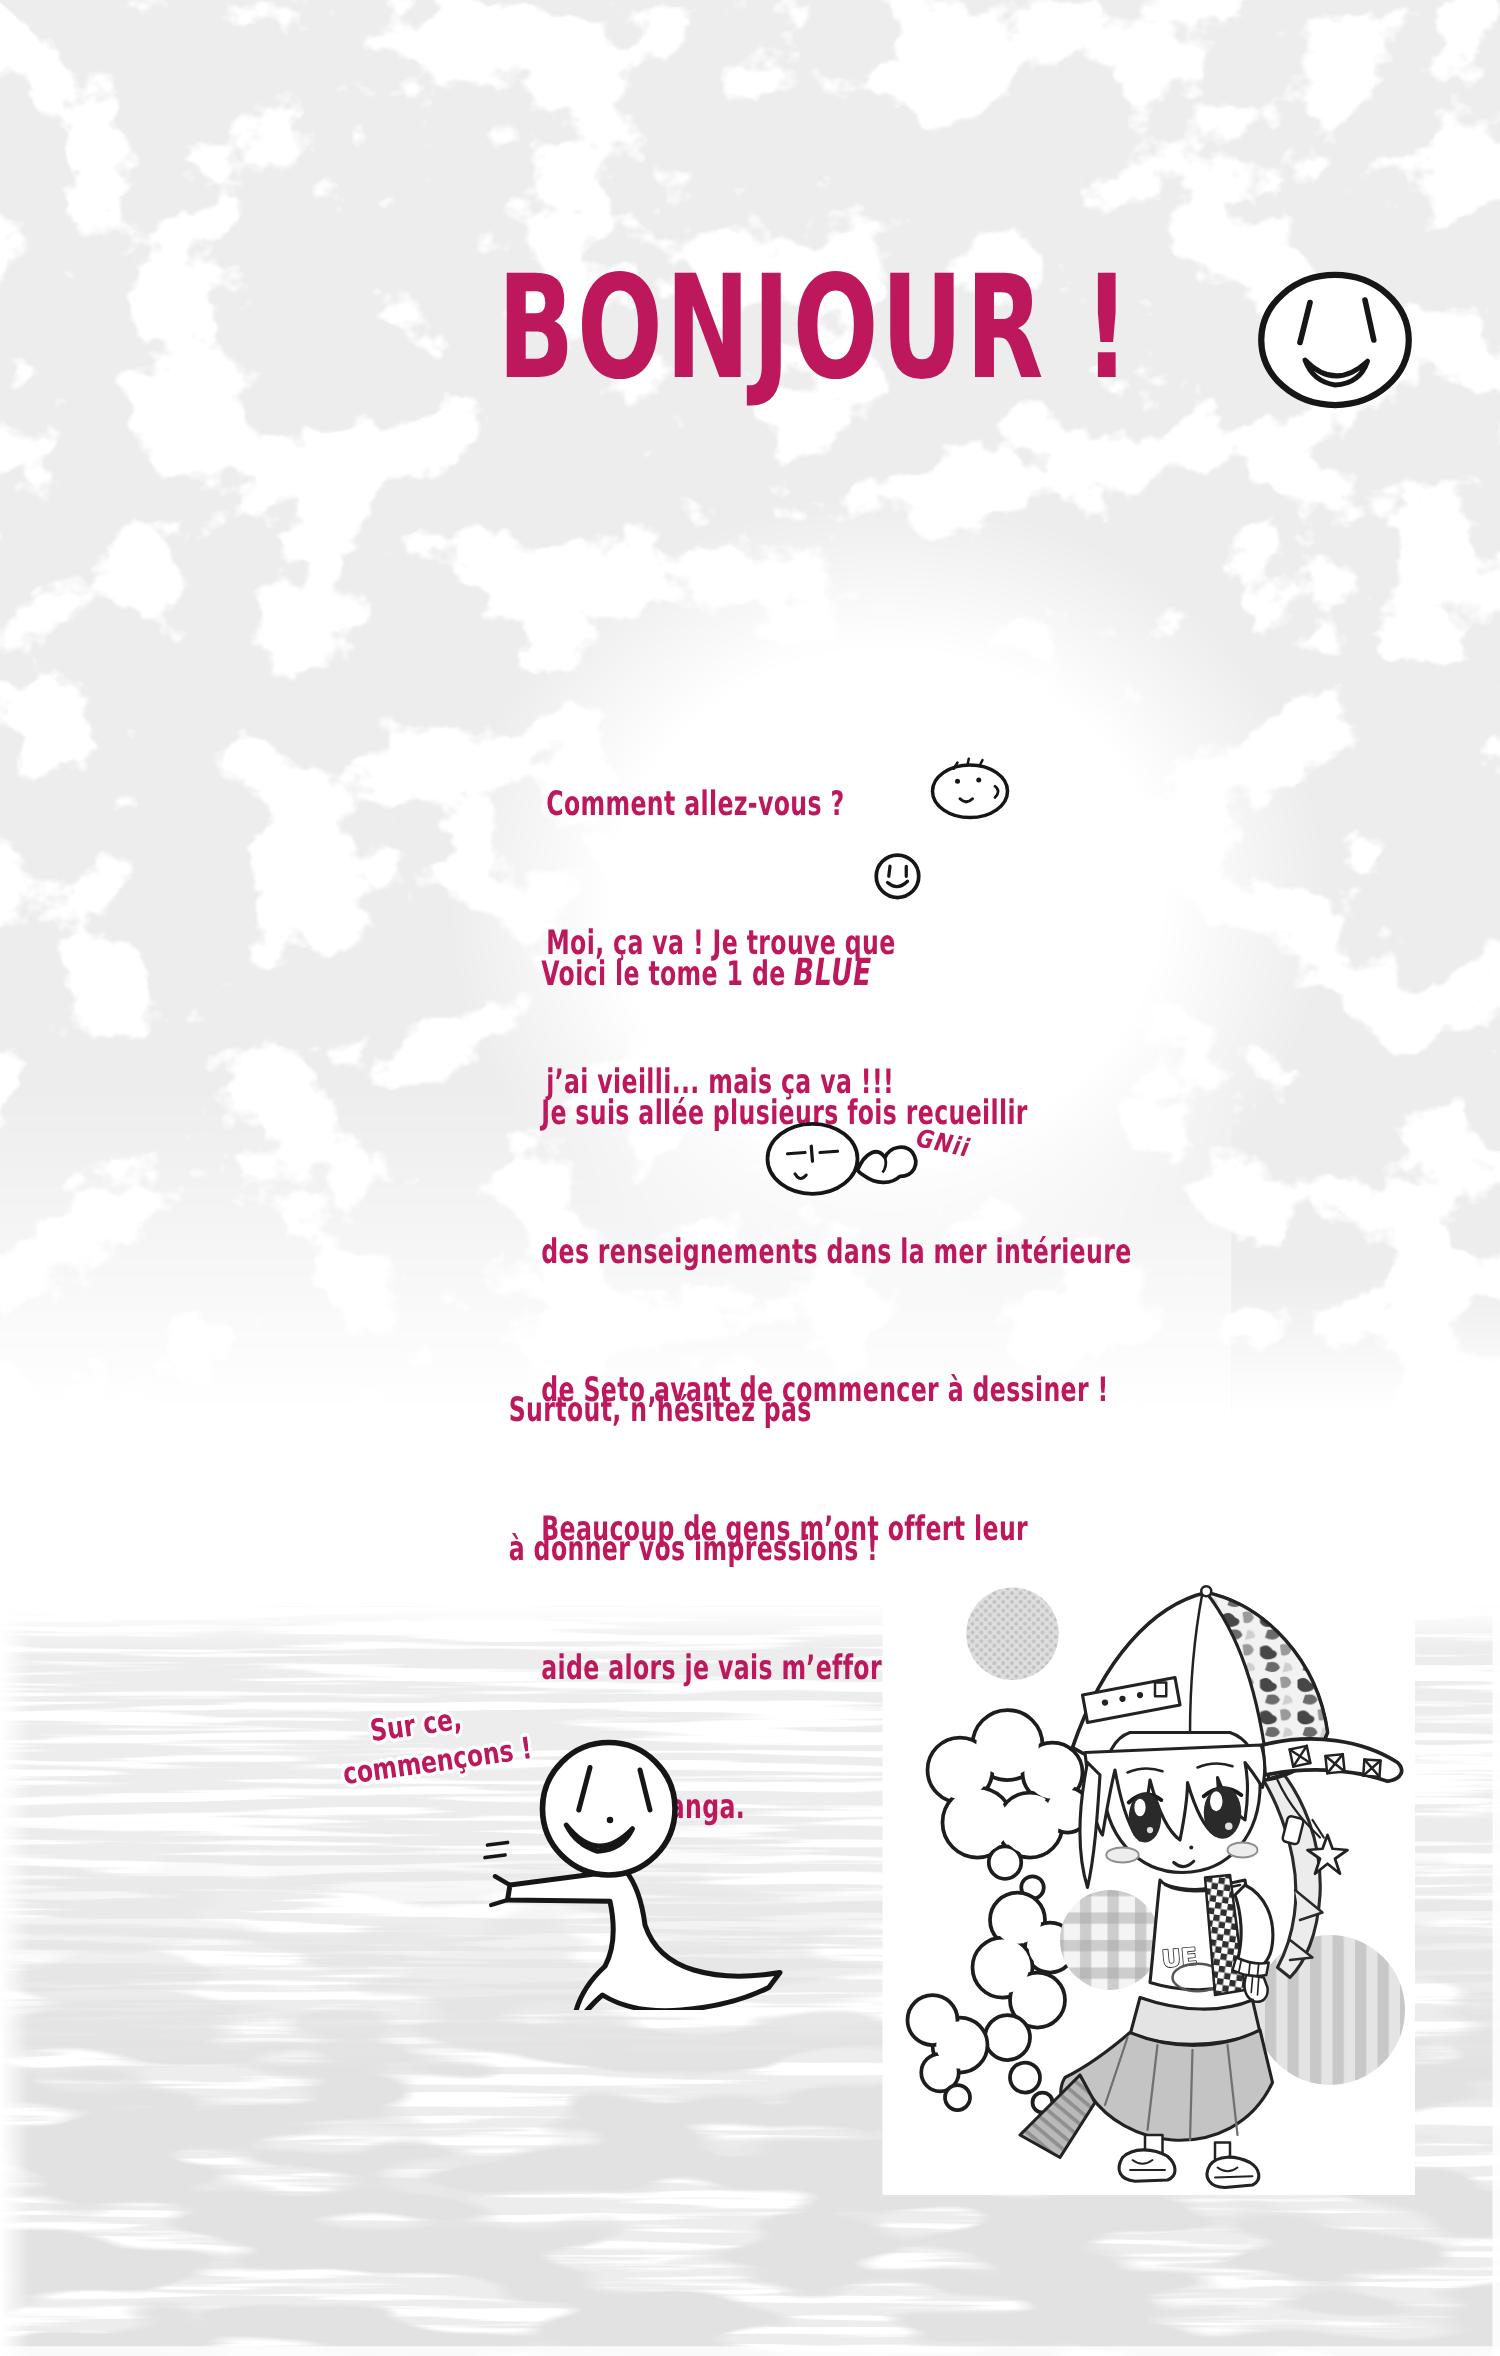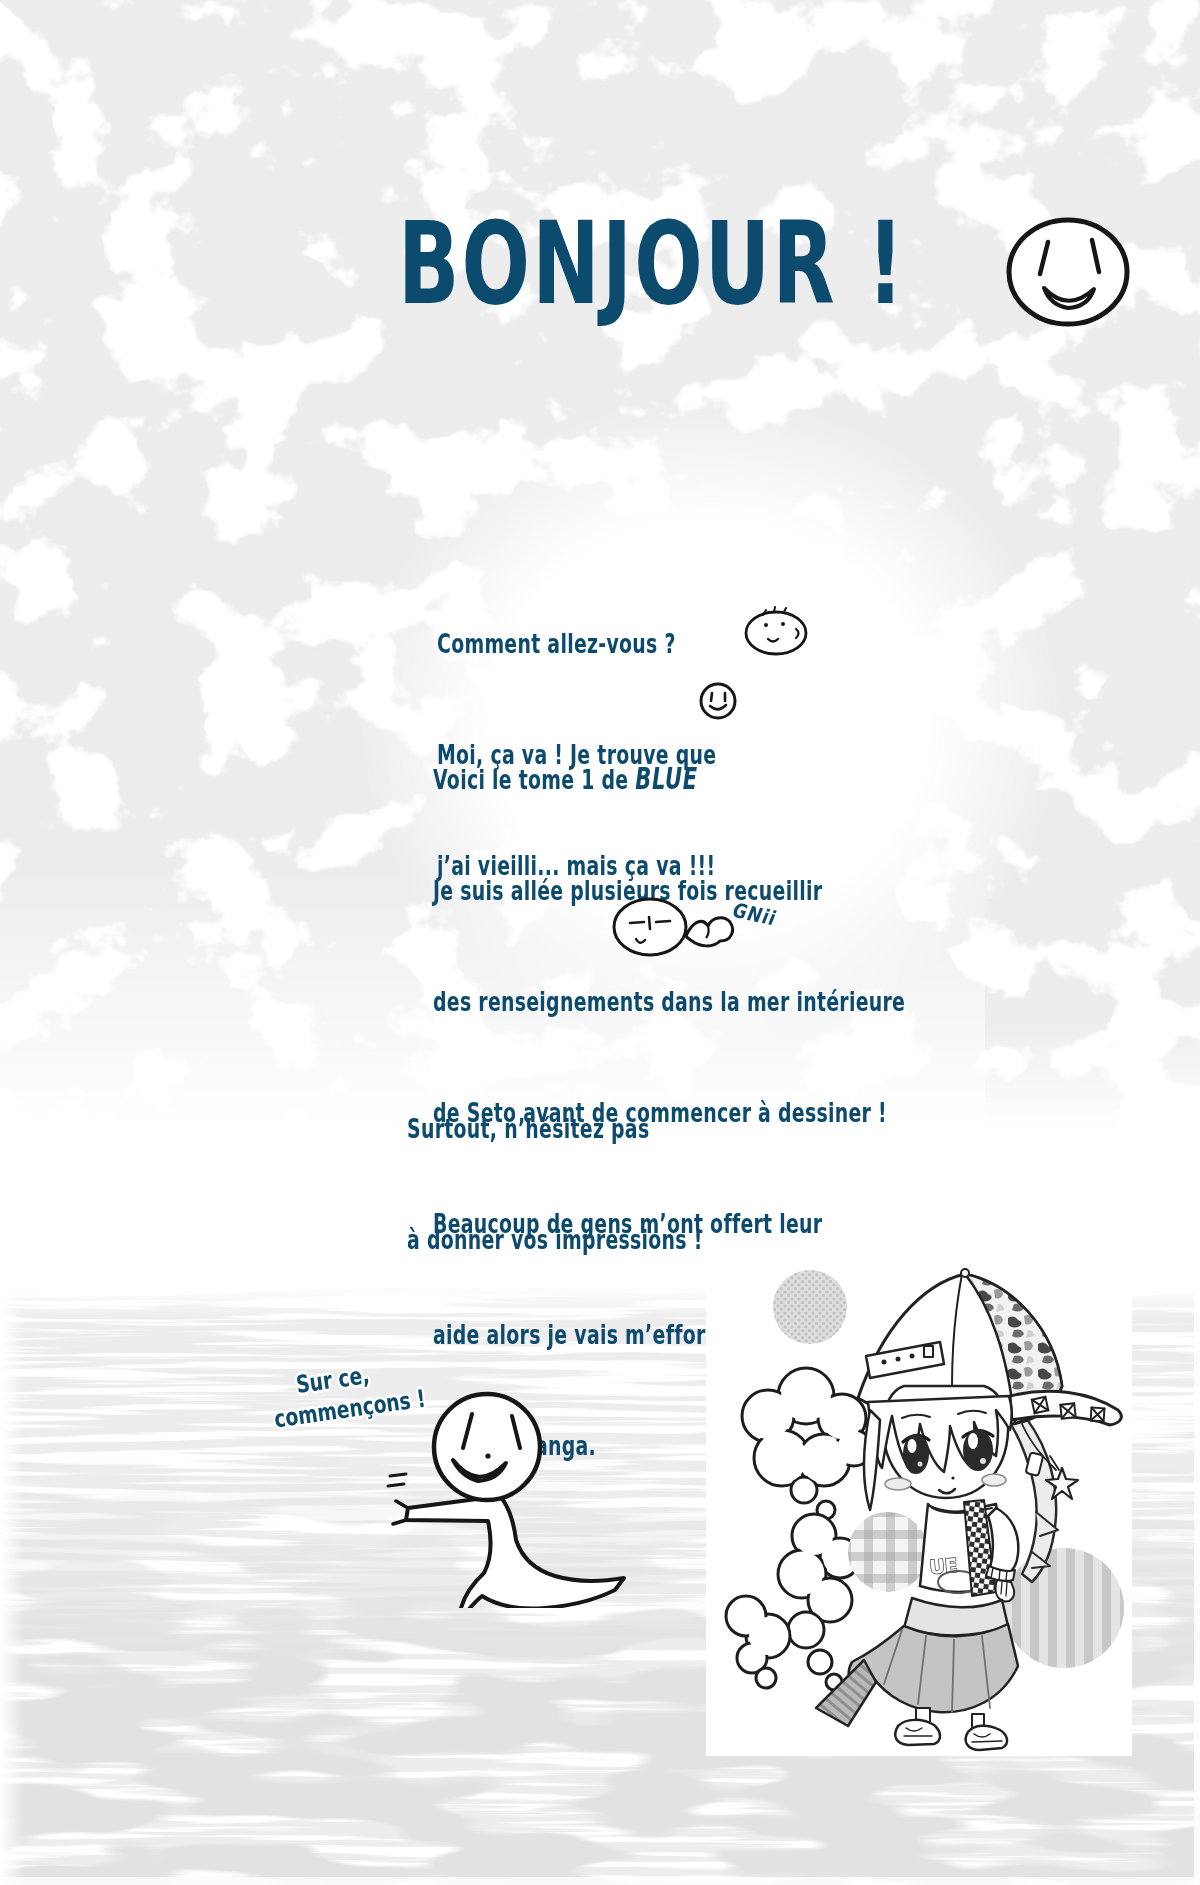--- a/index.html
+++ b/index.html
@@ -1,17 +1,17 @@
 <!DOCTYPE html>
 <html><head>
 <meta charset="utf-8">
 <style>
   html,body{margin:0;padding:0;background:#ffffff;}
   .page{position:relative;width:1200px;height:1885px;background:#fff;overflow:hidden;
-        font-family:"DejaVu Sans","Liberation Sans",sans-serif;color:#0c4a6e;}
+        font-family:"DejaVu Sans","Liberation Sans",sans-serif;color:#be185d;}
   .abs{position:absolute;}
   
   .txt{font-weight:bold;transform:scaleX(.70);transform-origin:left top;
        letter-spacing:.4px;white-space:pre;}
   .p-body{font-size:27px;line-height:37px;}
   .line{white-space:pre;}
   .title{font-size:112px;line-height:1;font-weight:bold;letter-spacing:3px;
          transform:scale(.72,1.02);transform-origin:left top;white-space:pre;}
   .blue{font-style:italic;font-size:30px;letter-spacing:1px;}
   .caption{font-size:24px;line-height:31px;font-weight:bold;

